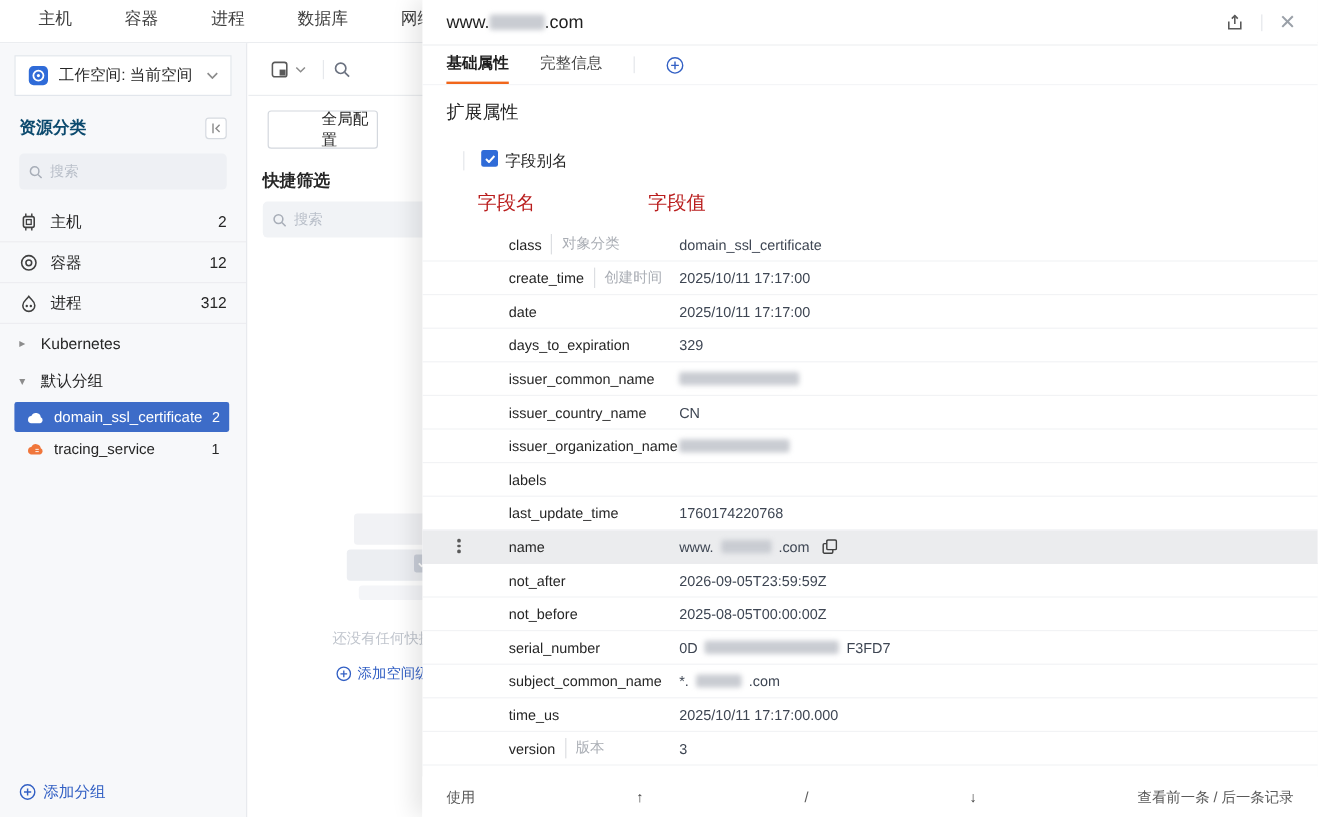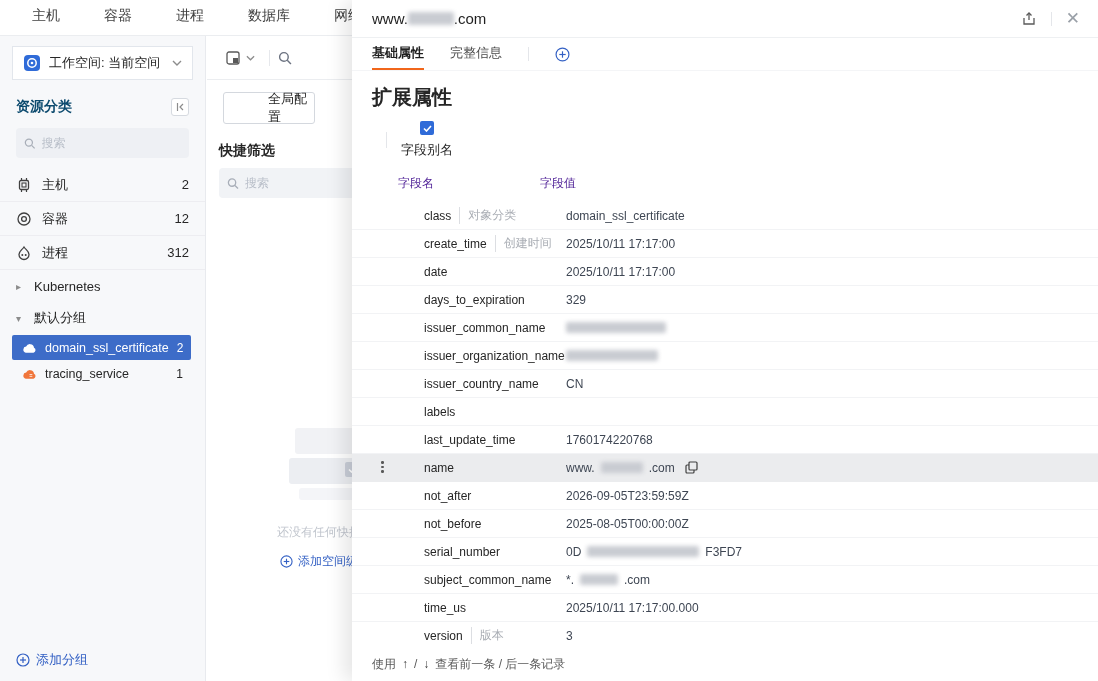--- a/index.html
+++ b/index.html
@@ -72,46 +72,46 @@
     border-bottom:1px solid #eef0f2; }
   .drawer-title { font-size:15px; color:#1f1f1f; display:flex; align-items:center; }
   .head-actions { margin-left:auto; display:flex; align-items:center; gap:14px; }
   .close-x { font-size:17px; color:#9aa0a8; cursor:pointer; line-height:1; }
   .drawer-tabs { height:33px; display:flex; align-items:stretch; padding:0 20px; gap:26px;
     border-bottom:1px solid #f4f5f7; }
   .d-tab { font-size:13px; color:#4a4a4a; display:flex; align-items:center; cursor:pointer;
     border-bottom:2px solid transparent; }
   .d-tab.active { color:#1f1f1f; font-weight:bold; border-bottom-color:#f1661b; }
   .tab-sep { width:1px; height:14px; background:#e4e6ea; align-self:center; }
-  .drawer-section-title { font-size:20px; font-weight:bold; color:#262626; margin:13px 20px 10px; }
+  .drawer-section-title { font-size:15px; font-weight:normal; color:#262626; margin:13px 20px 22px; }
   .drawer-search-row { display:flex; align-items:center; padding:0 20px; }
   .drawer-search { flex:1; height:30px; border:1px solid #dde0e6; border-radius:4px;
     display:flex; align-items:center; padding:0 10px; gap:7px; }
   .drawer-search input::placeholder { color:#c3c8d0; }
   .vsep { width:1px; height:16px; background:#e4e6ea; margin:0 14px; }
-  .alias-wrap { display:flex; align-items:center; gap:6px; cursor:pointer;flex-direction:column; }
+  .alias-wrap { display:flex; align-items:flex-start; gap:6px; cursor:pointer; }
   .checkbox { width:14px; height:14px; background:#2f6bd8; border-radius:2px; display:flex;
     align-items:center; justify-content:center; }
   .alias-label { font-size:13px; color:#262626; }
 
-  .t-head { display:flex; padding:16px 0 10px 46px; font-size:12px; color:#4c1d95; }
+  .t-head { display:flex; padding:16px 0 10px 46px; font-size:16px; color:#b91c1c; }
   .t-head .c1 { width:142px; }
   .t-row { position:relative; height:28px; display:flex; align-items:center; padding-left:72px;
     border-bottom:1px solid #f2f3f5; font-size:12px; cursor:default; }
   .t-row.hl { background:#ebecee; border-bottom-color:#ebecee; }
   .t-field { width:142px; display:flex; align-items:center; color:#262626; }
   .t-tag { color:#a9adb4; border-left:1px solid #dcdee2; padding-left:8px; margin-left:8px; font-size:12px; }
   .t-value { display:flex; align-items:center; gap:6px; color:#3e4653; }
   .blur-chip { display:inline-block; height:11px; border-radius:2px; background:#c9ccd2; filter:blur(2px); }
   .row-dots { position:absolute; left:29px; top:7px; display:flex; flex-direction:column; gap:2px; cursor:pointer; }
   .row-dots i { width:2.5px; height:2.5px; background:#595959; border-radius:50%; }
   .copy-btn { cursor:pointer; display:flex; margin-left:4px; }
 
   .drawer-footer { position:absolute; left:0; right:0; bottom:0; height:34px; background:#fff;
-    display:flex; align-items:center; padding:0 20px; font-size:12px; color:#595959; gap:6px; }
+    display:flex; align-items:center; padding:0 20px; font-size:12px; color:#595959; gap:6px;justify-content:space-between; }
   .arrow-key { font-size:12px; color:#404040; }
 
   svg { display:block; }
 </style>
 </head>
 <body>
 
 <div class="topnav">
   <div id="nav-tabs" style="display:flex;">
       <div class="nav-tab">主机</div>
@@ -379,32 +379,32 @@
       <div class="t-row">
         <div class="t-field">
           <span>issuer_common_name</span>
         </div>
         <div class="t-value">
           <span class="blur-chip" style="width: 100px;"></span>
         </div>
       </div>
       <div class="t-row">
         <div class="t-field">
+          <span>issuer_country_name</span>
+        </div>
+        <div class="t-value">
+          <span>CN</span>
+        </div>
+      </div>
+      <div class="t-row">
+        <div class="t-field">
           <span>issuer_organization_name</span>
         </div>
         <div class="t-value">
           <span class="blur-chip" style="width: 92px;"></span>
-        </div>
-      </div>
-      <div class="t-row">
-        <div class="t-field">
-          <span>issuer_country_name</span>
-        </div>
-        <div class="t-value">
-          <span>CN</span>
         </div>
       </div>
       <div class="t-row">
         <div class="t-field">
           <span>labels</span>
         </div>
         <div class="t-value"></div>
       </div>
       <div class="t-row">
         <div class="t-field">

